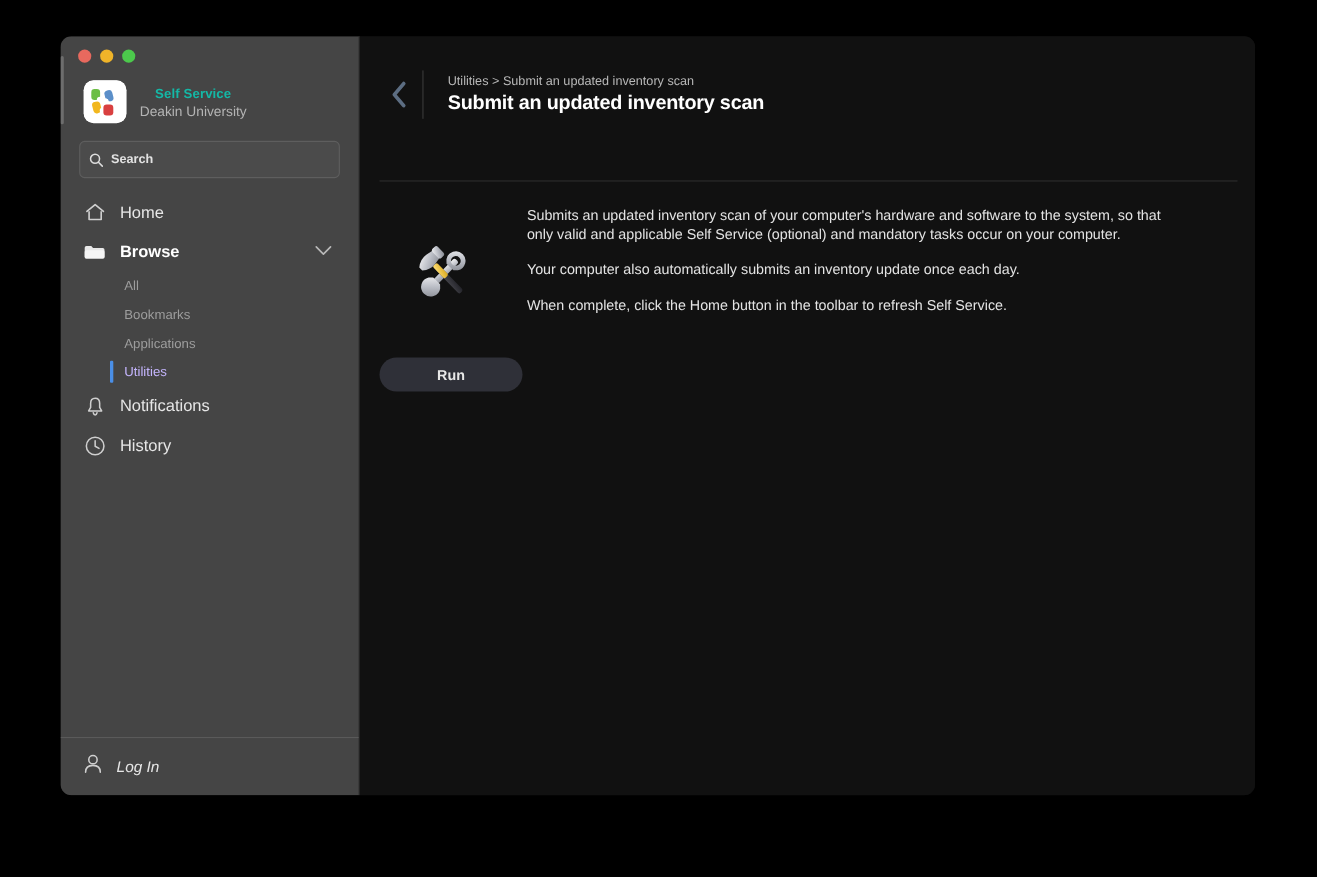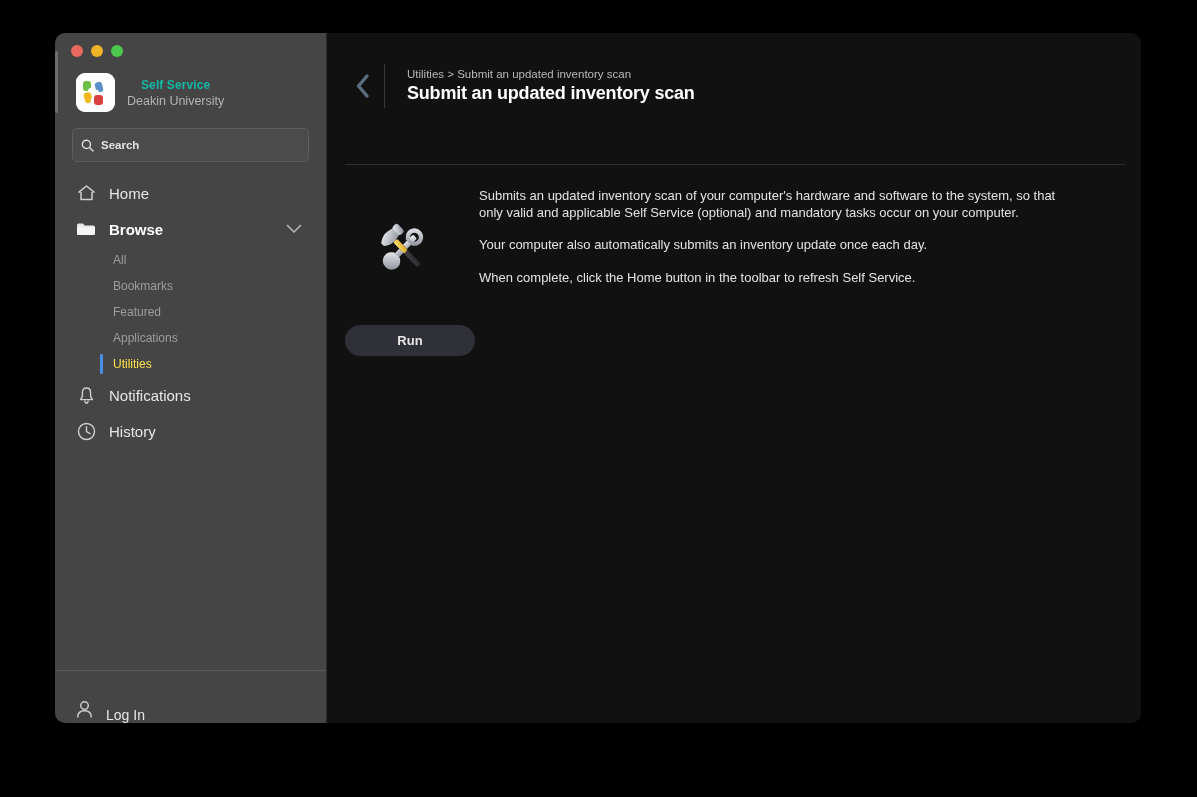--- a/index.html
+++ b/index.html
@@ -124,39 +124,40 @@
 
   .subnav-item {
     display: flex;
     align-items: center;
     height: 26px;
     padding-left: 58px;
     position: relative;
     cursor: default;
   }
   .subnav-label { font-size: 12px; color: #9d9d9d; }
-  .subnav-item.selected .subnav-label { color: #fde047; }
+  .subnav-item.selected .subnav-label { color: #c4b5fd; }
   .subnav-item.selected::before {
     content: "";
     position: absolute;
     left: 45px; top: 3px;
     width: 3px; height: 20px;
     background: #4a8fe7;
     border-radius: 1px;
   }
 
   
   .sidebar-footer {
     border-top: 1px solid #5a5a5a;
     height: 53px;
     display: flex;
-    align-items: flex-end;
+    align-items: center;
     gap: 13px;
     padding-left: 21px;
     flex: 0 0 53px;
+    font-style: italic;
   }
   .footer-label { font-size: 14px; color: #e6e6e6; }
 
   
   #content {
     flex: 1 1 auto;
     background: #111111;
     position: relative;
   }
 
@@ -315,23 +316,20 @@
             <path d="M1.5 1.5 L8 8 L14.5 1.5" fill="none" stroke="#b9b9b9" stroke-width="1.5" stroke-linecap="round" stroke-linejoin="round"></path>
           </svg>
         </span>
       </div>
 
       <div class="subnav-item">
         <span class="subnav-label">All</span>
       </div>
       <div class="subnav-item">
         <span class="subnav-label">Bookmarks</span>
-      </div>
-      <div class="subnav-item">
-        <span class="subnav-label">Featured</span>
       </div>
       <div class="subnav-item">
         <span class="subnav-label">Applications</span>
       </div>
       <div class="subnav-item selected">
         <span class="subnav-label">Utilities</span>
       </div>
 
       <div class="nav-item">
         <span class="nav-icon">

